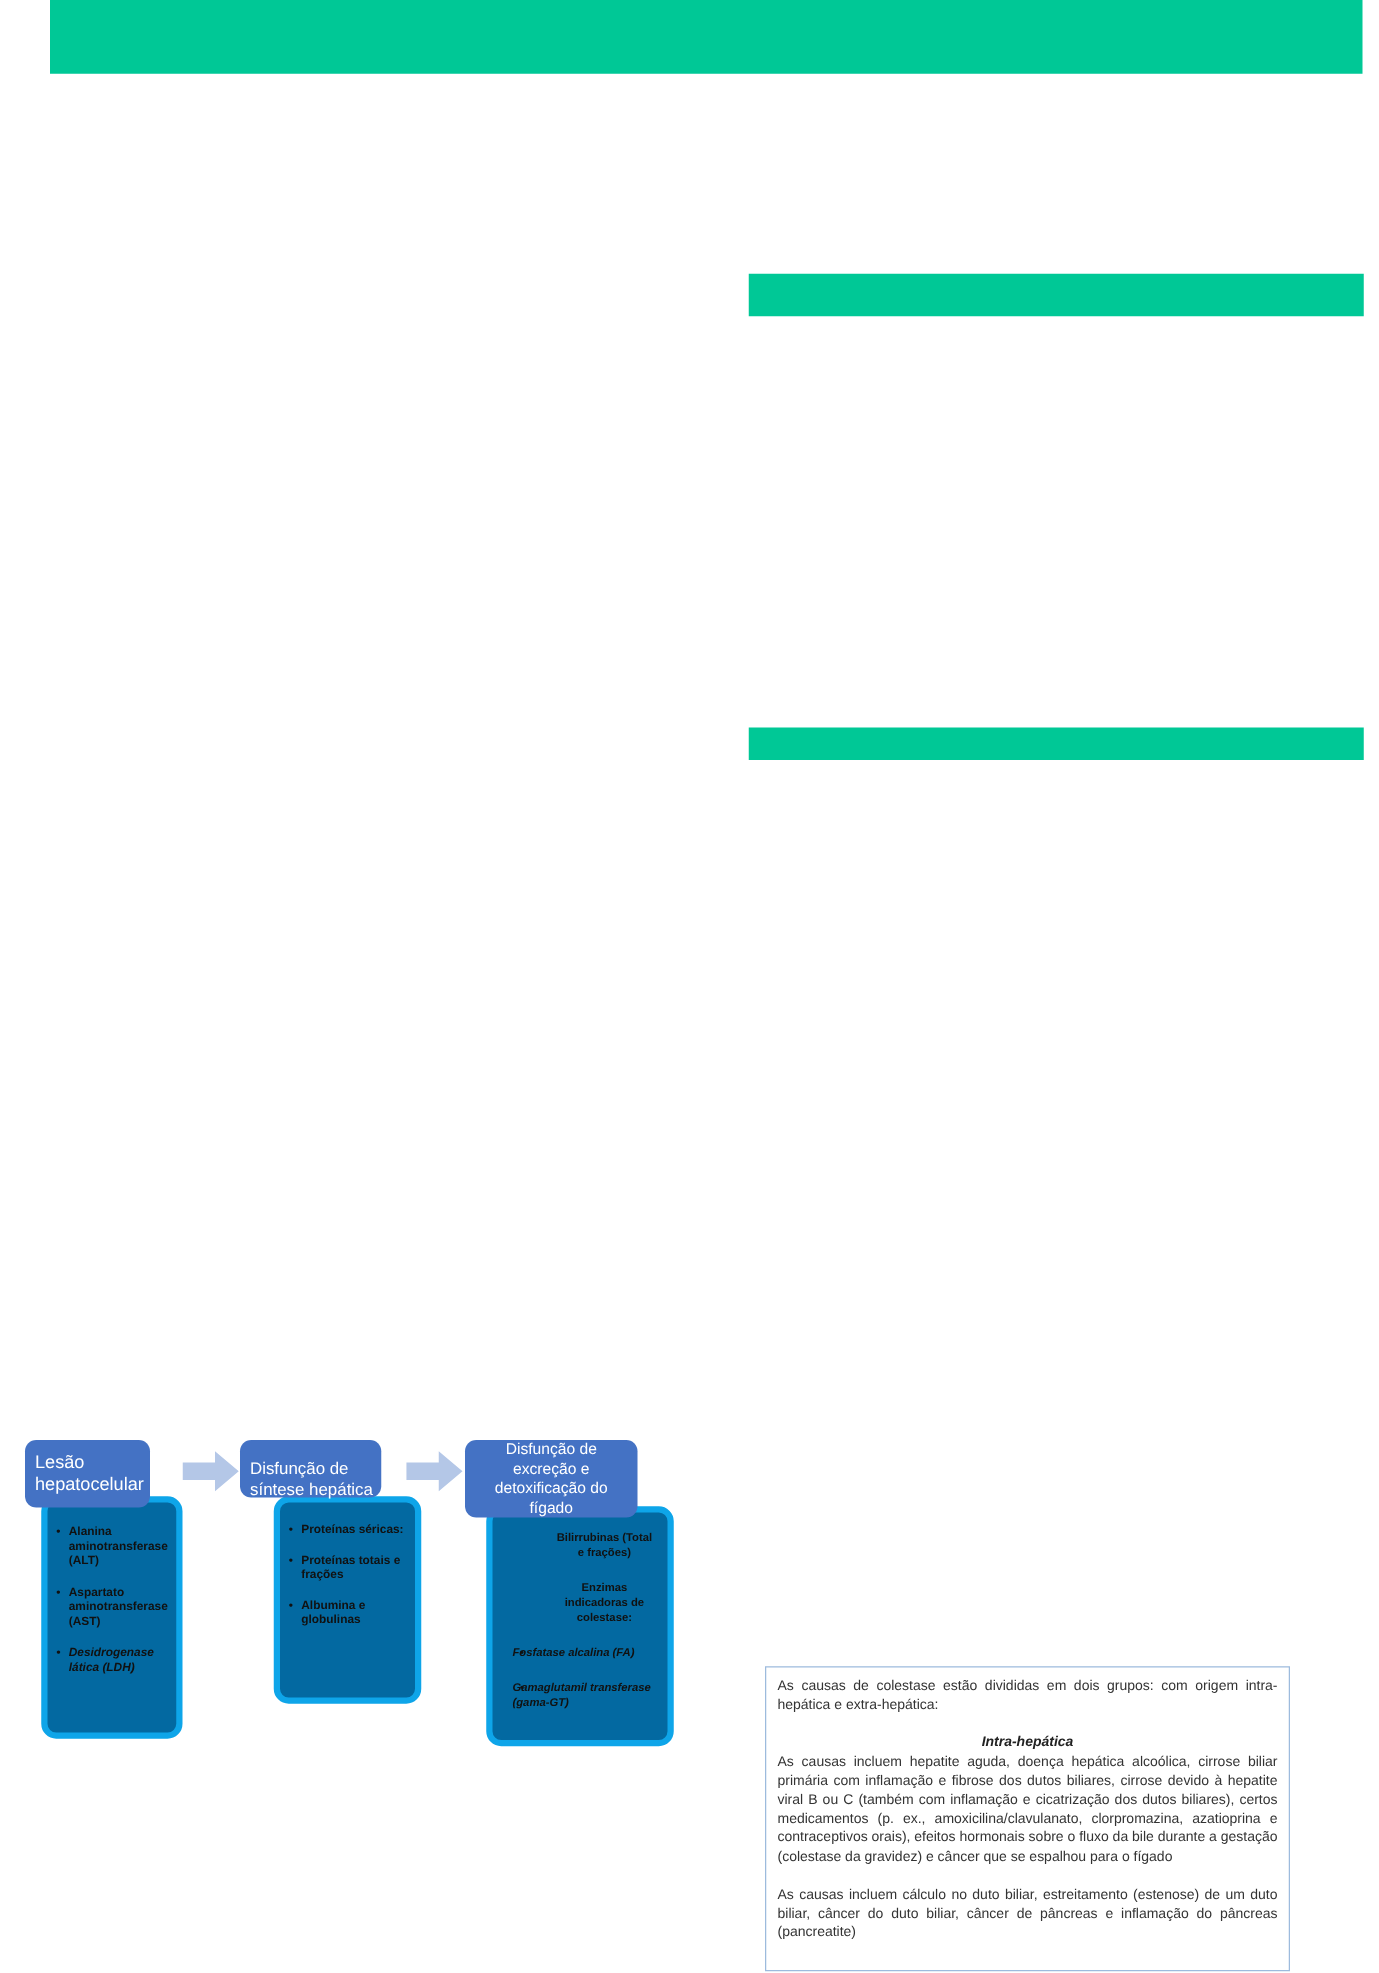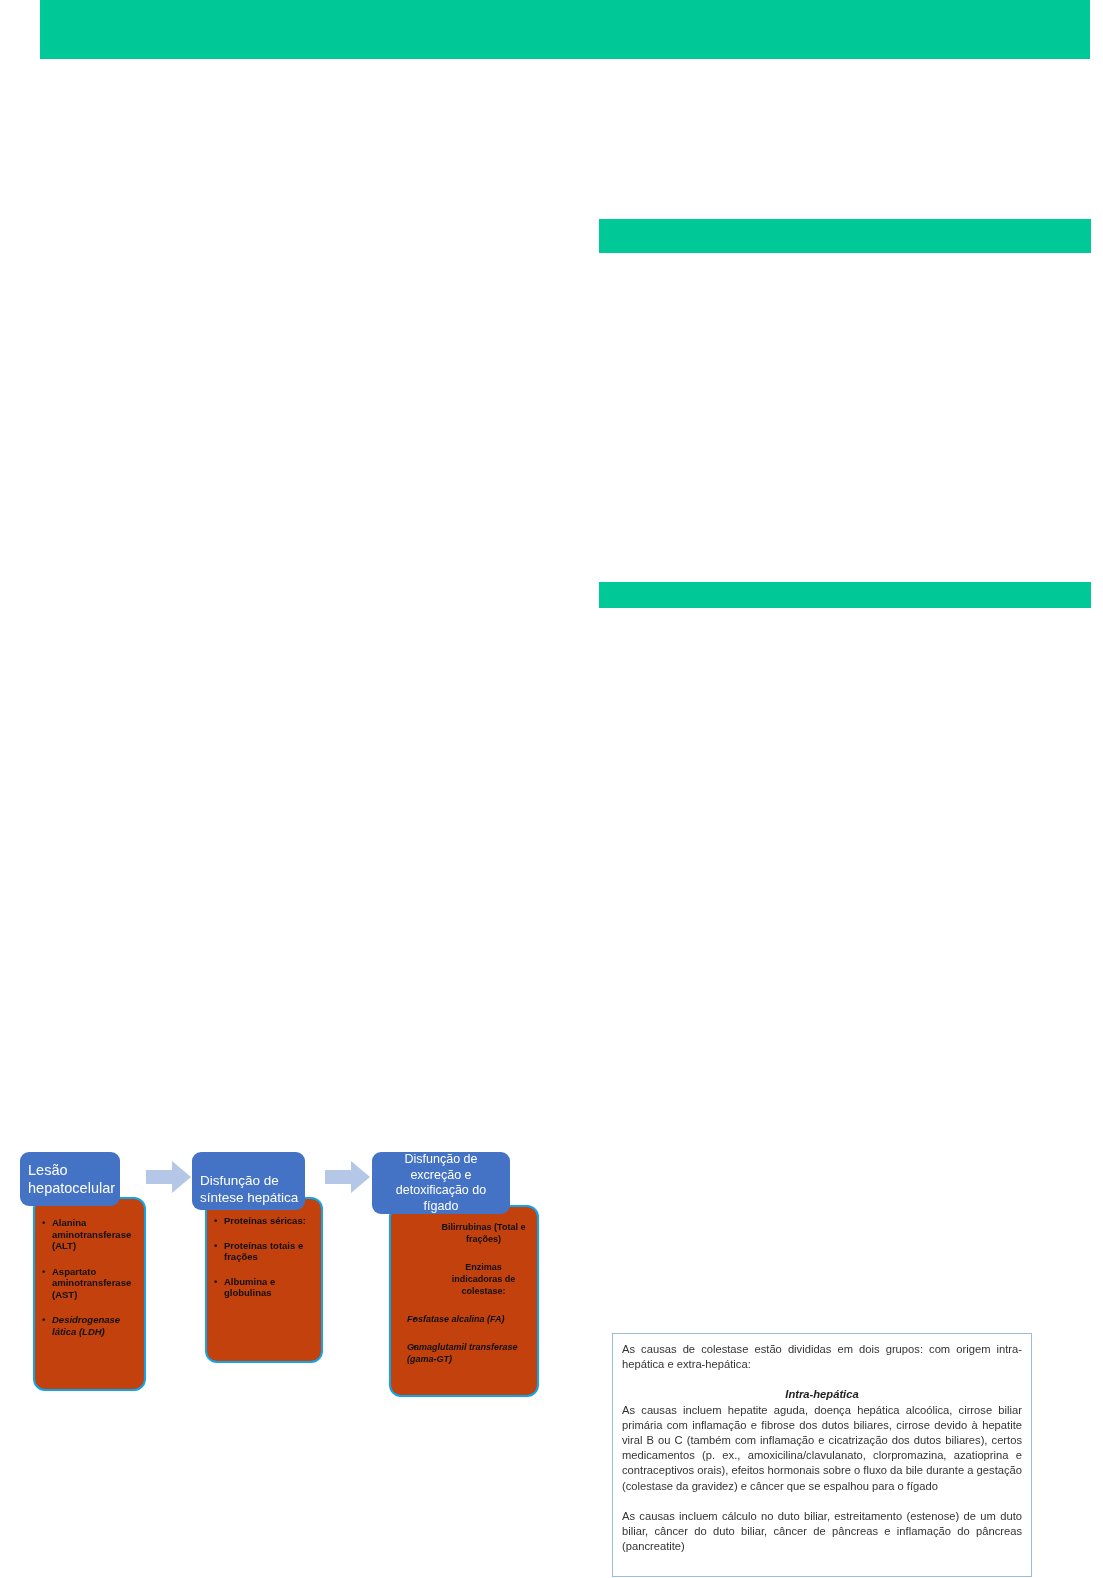--- a/index.html
+++ b/index.html
@@ -43,22 +43,22 @@
     align-items: center;
     z-index: 2;
   }
   .node-header .hdr-text {
     display: block;
     width: 100%;
     white-space: pre-line;
   }
   .node-body {
     position: absolute;
-    background: #c2410c;
-    border: 2px solid #0ea5e9;
+    background: #0369a1;
+    border: 5px solid #0ea5e9;
     border-radius: 12px;
     box-sizing: border-box;
     z-index: 1;
   }
   .node-body ul {
     list-style: none;
     margin: 0;
     padding: 0;
   }
   .node-body li {
@@ -86,27 +86,27 @@
   }
   #node-1-body li::before {
     content: "\2022";
     position: absolute;
     left: 1px;
     top: 0;
   }
 
   
   #node-2-header {
-    left: 192px; top: 12px; width: 113px; height: 58px;
+    left: 192px; top: 12px; width: 113px; height: 46px;
     padding: 15px 0 0 8px;
     font-size: 13.5px;
     line-height: 17px;
   }
   #node-2-body {
-    left: 205px; top: 57px; width: 118px; height: 166px;
+    left: 219px; top: 57px; width: 118px; height: 166px;
     padding: 16px 6px 8px 6px;
   }
   #node-2-body li {
     font-size: 9.5px;
     line-height: 11.5px;
     padding-left: 11px;
     margin-bottom: 13px;
   }
   #node-2-body li::before {
     content: "\2022";

